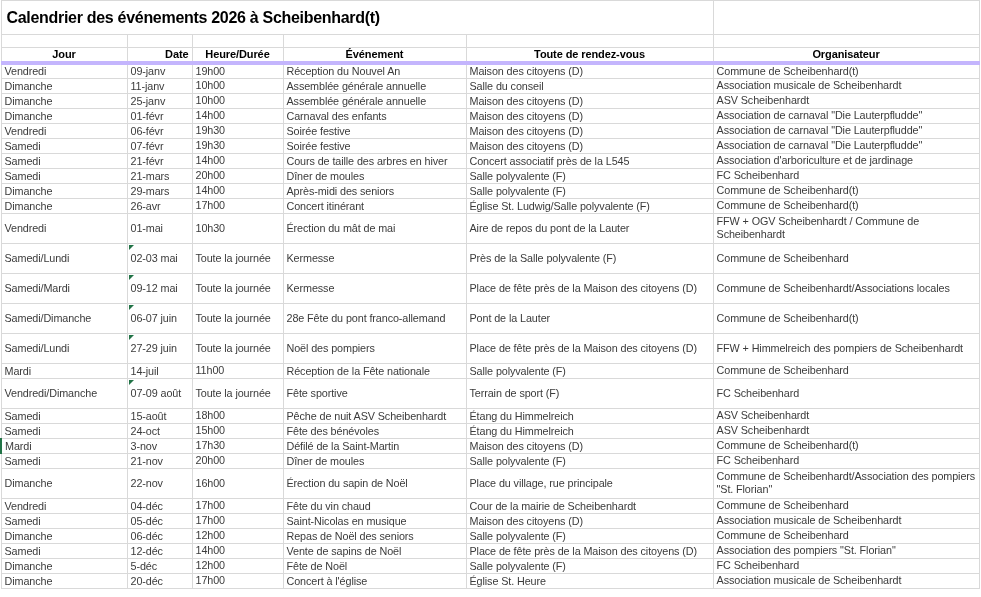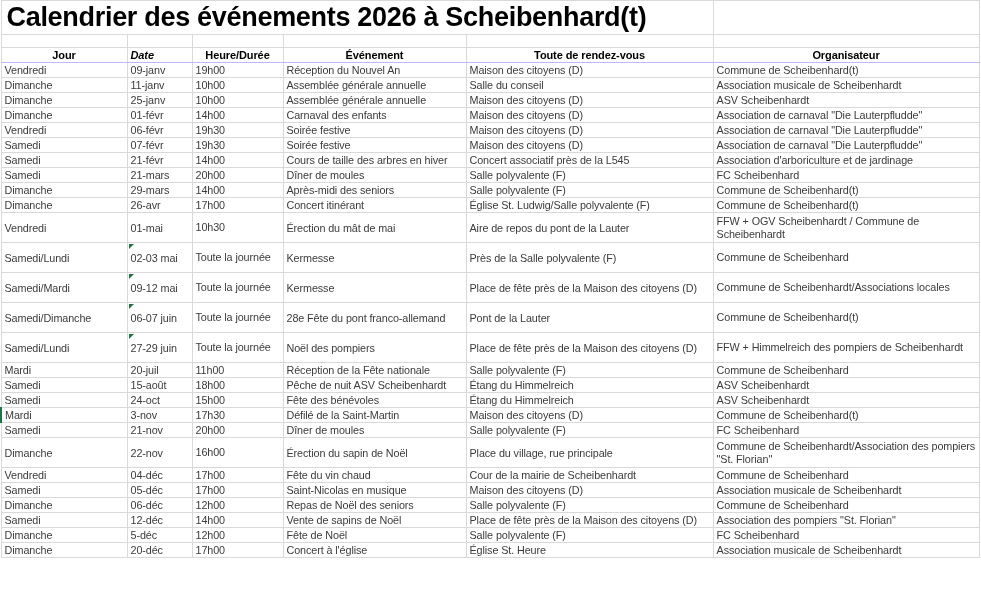--- a/index.html
+++ b/index.html
@@ -13,30 +13,30 @@
     margin:0; border-left:1px solid #d9d9d9; border-top:1px solid #d9d9d9;
   }
   td {
     border:1px solid #d9d9d9;
     font-size:10.8px; letter-spacing:-0.1px; color:#3b3b3b;
     padding:0 3px; vertical-align:middle; overflow:hidden;
     white-space:nowrap; position:relative;
   }
   tr.title-row { height:34px; }
   td.title-cell {
-    font-size:27px; font-weight:bold; color:#000;
+    font-size:16px; font-weight:bold; color:#000;
     letter-spacing:-0.3px; padding-left:5px; white-space:nowrap;
   }
   tr.spacer-row { height:13px; }
   tr.header-row { height:15px; }
   tr.header-row td {
     font-weight:bold; color:#000; text-align:center; font-size:11px;
-    border-bottom:1px solid #c4b5fd;
-  }
-  tr.header-row td.h-left { text-align:left;font-style:italic; }
+    border-bottom:4px solid #c4b5fd;
+  }
+  tr.header-row td.h-left { text-align:right; }
   tr.r-single { height:15px; }
   tr.r-tall { height:30px; }
   td.c-heure, td.c-org { white-space:normal; line-height:13px; }
   span.tri {
     position:absolute; top:1px; left:1px; width:0; height:0;
     border-top:5px solid #217346; border-right:5px solid transparent;
   }
   td.jour-marked { border-left:2px solid #217346; }
 </style>
 </head>
@@ -189,25 +189,33 @@
       <tr class="r-tall">
         <td class="c-jour"><span>Samedi/Lundi</span></td>
         <td class="c-date"><span class="tri" style="border-top-color: rgb(33, 115, 70);"></span><span>27-29 juin</span></td>
         <td class="c-heure"><span>Toute la journée</span></td>
         <td class="c-evt"><span>Noël des pompiers</span></td>
         <td class="c-lieu"><span>Place de fête près de la Maison des citoyens (D)</span></td>
         <td class="c-org"><span>FFW + Himmelreich des pompiers de Scheibenhardt</span></td>
       </tr>
       <tr class="r-single">
         <td class="c-jour"><span>Mardi</span></td>
-        <td class="c-date"><span>20-juil</span></td>
+        <td class="c-date"><span>14-juil</span></td>
         <td class="c-heure"><span>11h00</span></td>
         <td class="c-evt"><span>Réception de la Fête nationale</span></td>
         <td class="c-lieu"><span>Salle polyvalente (F)</span></td>
         <td class="c-org"><span>Commune de Scheibenhard</span></td>
+      </tr>
+      <tr class="r-tall">
+        <td class="c-jour"><span>Vendredi/Dimanche</span></td>
+        <td class="c-date"><span class="tri" style="border-top-color: rgb(33, 115, 70);"></span><span>07-09 août</span></td>
+        <td class="c-heure"><span>Toute la journée</span></td>
+        <td class="c-evt"><span>Fête sportive</span></td>
+        <td class="c-lieu"><span>Terrain de sport (F)</span></td>
+        <td class="c-org"><span>FC Scheibenhard</span></td>
       </tr>
       <tr class="r-single">
         <td class="c-jour"><span>Samedi</span></td>
         <td class="c-date"><span>15-août</span></td>
         <td class="c-heure"><span>18h00</span></td>
         <td class="c-evt"><span>Pêche de nuit ASV Scheibenhardt</span></td>
         <td class="c-lieu"><span>Étang du Himmelreich</span></td>
         <td class="c-org"><span>ASV Scheibenhardt</span></td>
       </tr>
       <tr class="r-single">

